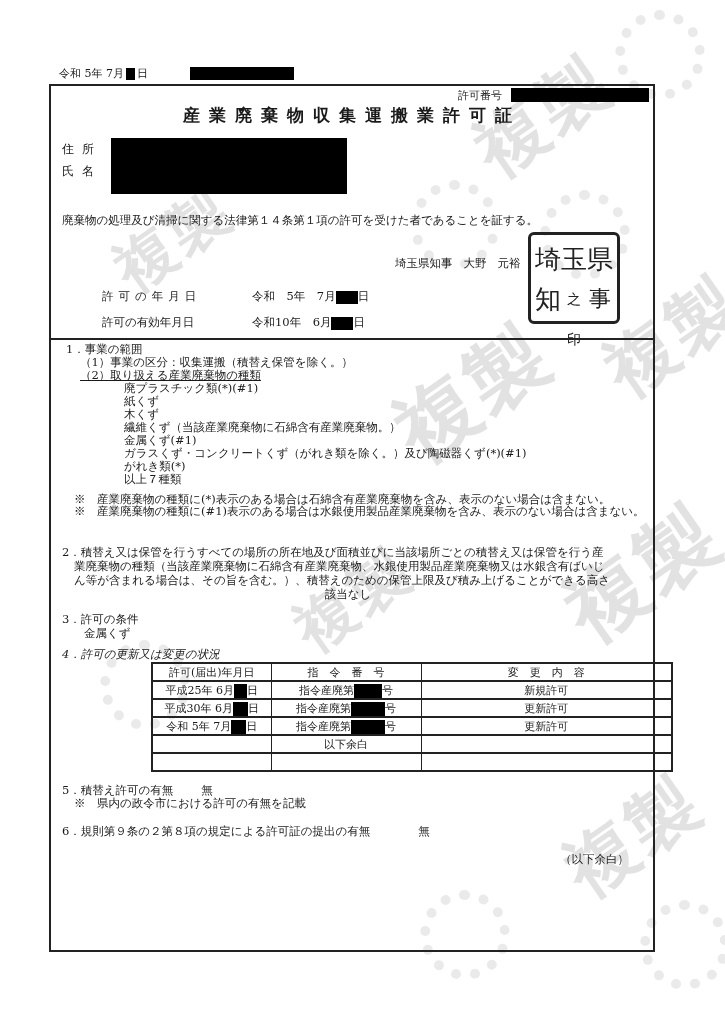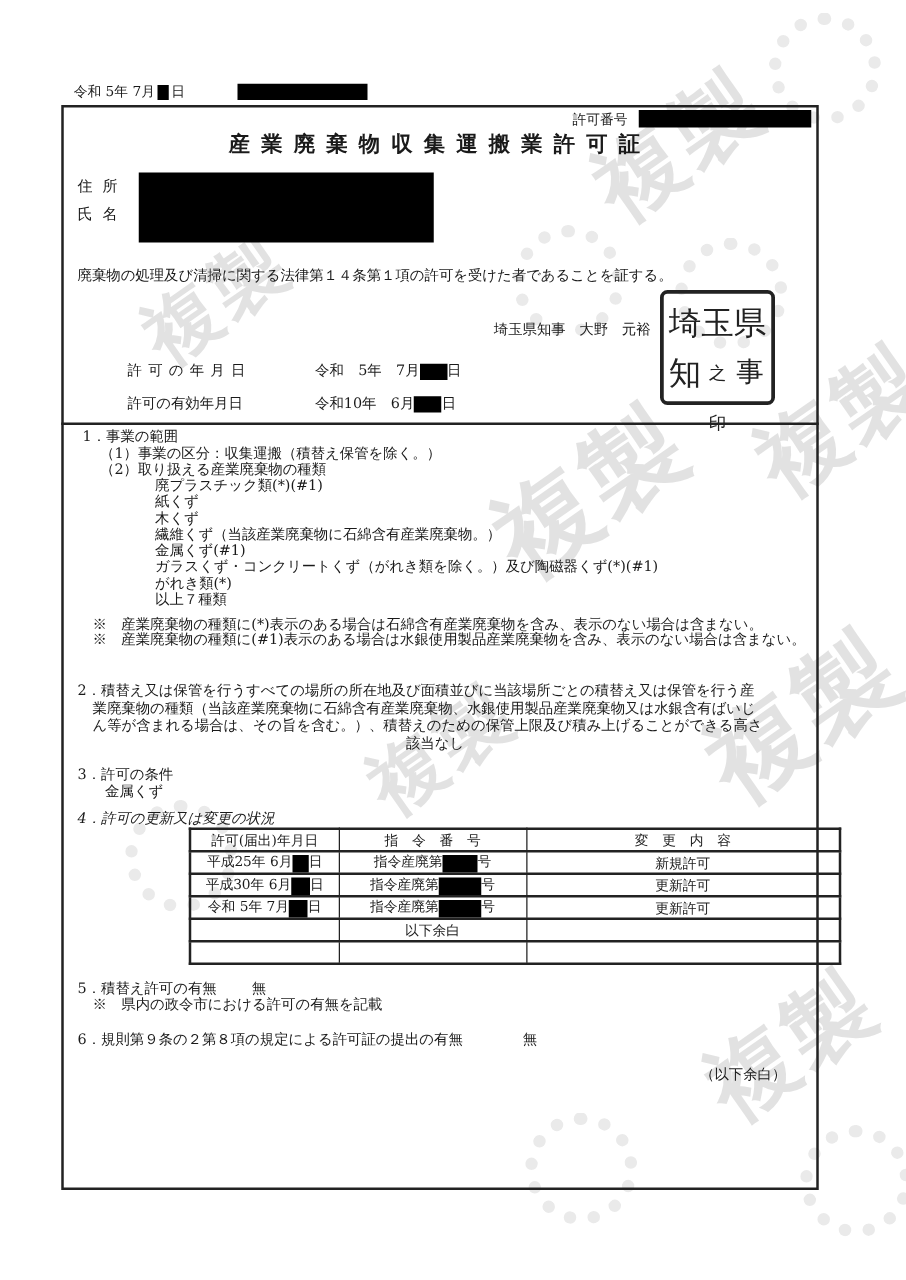--- a/index.html
+++ b/index.html
@@ -138,21 +138,21 @@
   <span>令和　5年　7月</span><span style="display:inline-block;width:22px;height:13px;background:#000;vertical-align:middle;"></span><span>日</span>
 </div>
 <div class="abs body-text" style="left:102px;top:315px;">許可の有効年月日</div>
 <div class="abs body-text" style="left:252px;top:315px;">
   <span>令和10年　6月</span><span style="display:inline-block;width:22px;height:13px;background:#000;vertical-align:middle;"></span><span>日</span>
 </div>
 
 <div class="sec" style="left:66px;top:343px;">
   <div>1．事業の範囲</div>
   <div style="padding-left:14px;">（1）事業の区分：収集運搬（積替え保管を除く。）</div>
-  <div style="padding-left:14px;">（2）取り扱える産業廃棄物の種類</div>
+  <div style="padding-left:14px;text-decoration:underline;">（2）取り扱える産業廃棄物の種類</div>
   <div style="padding-left:58px;">
     <div>廃プラスチック類(*)(#1)</div>
     <div>紙くず</div>
     <div>木くず</div>
     <div>繊維くず（当該産業廃棄物に石綿含有産業廃棄物。）</div>
     <div>金属くず(#1)</div>
     <div>ガラスくず・コンクリートくず（がれき類を除く。）及び陶磁器くず(*)(#1)</div>
     <div>がれき類(*)</div>
     <div>以上７種類</div>
   </div>

